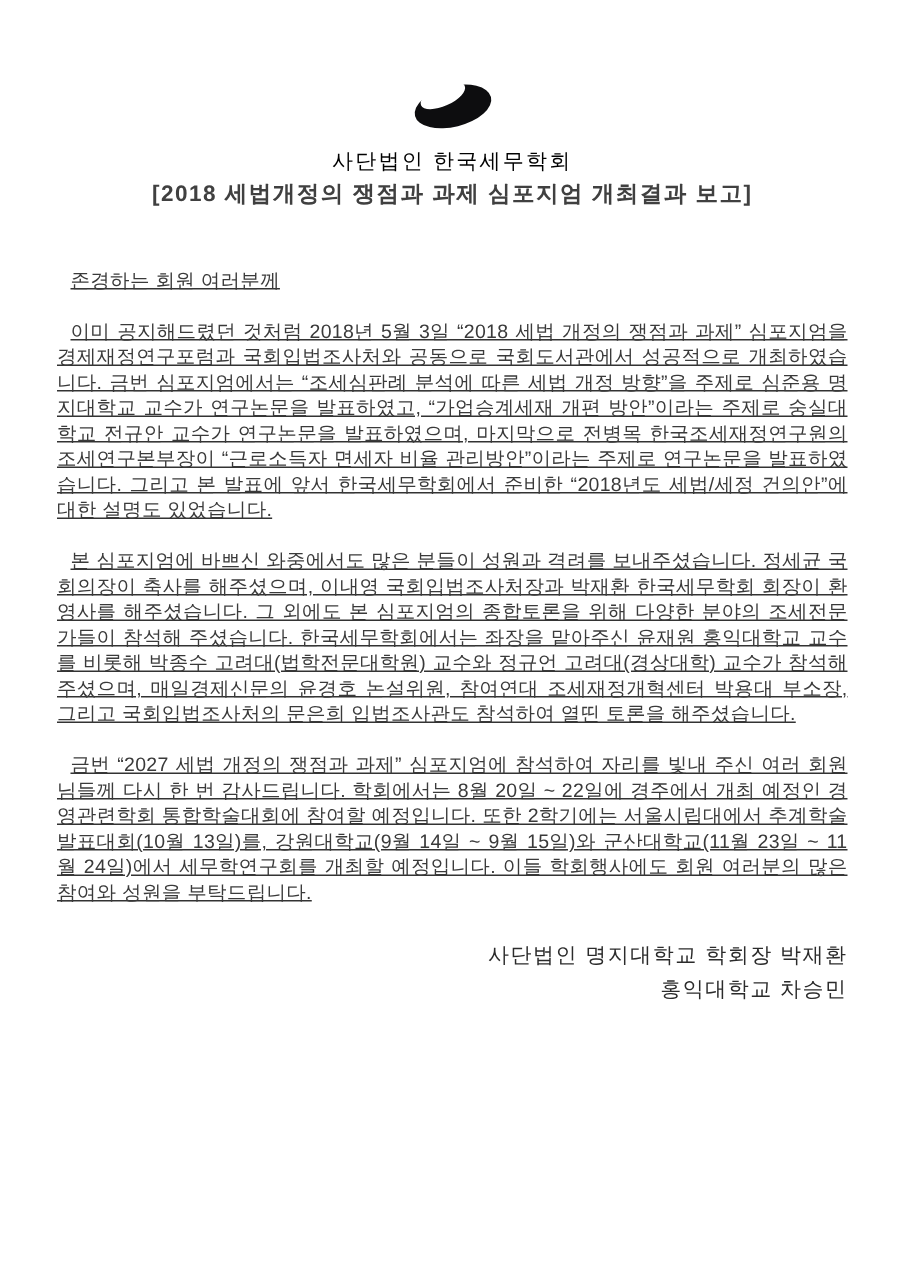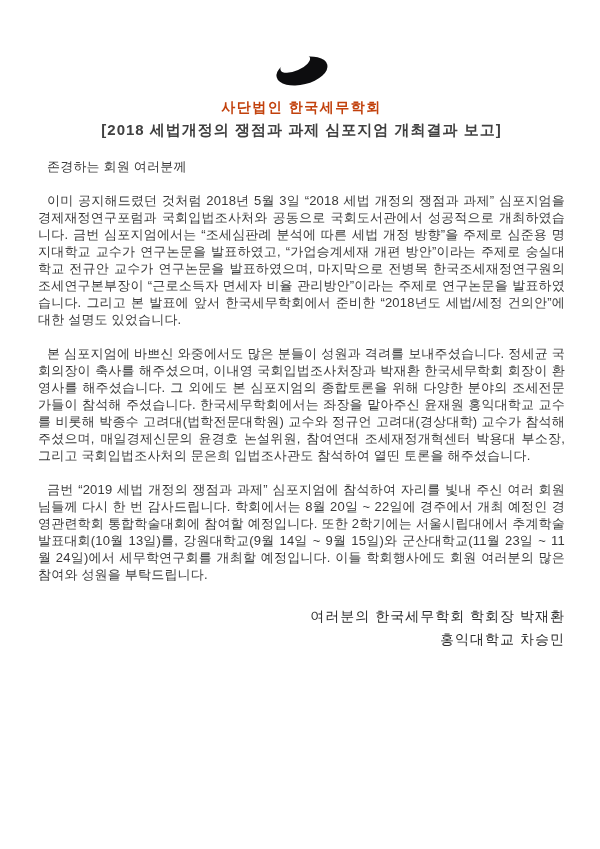--- a/index.html
+++ b/index.html
@@ -24,36 +24,37 @@
   }
   .logo-wrap {
     height: 48px;
     display: flex;
     align-items: center;
     justify-content: center;
     margin-bottom: 4px;
   }
   .org-name {
     font-size: 14px;
-    font-weight: 700;
-    color: #c2410c;
+    font-weight: 400;
+    color: #000000;
     letter-spacing: 1.5px;
     line-height: 18px;
     margin: 0;
   }
   .doc-title {
     font-size: 15px;
     font-weight: 700;
     color: #404040; 
     letter-spacing: 1px;
     line-height: 21px;
     margin: 3px 0 0 0;
   }
   .body-text {
-    margin-top: 18px;
+    margin-top: 38px;
+    text-decoration: underline;
   }
   .body-text p {
     margin: 0 0 17px 0;
     font-size: 13px;
     line-height: 17px;
     text-align: justify;
     text-indent: 9px;
     color: #3a3a3a;
     letter-spacing: 0.2px;
   }
@@ -81,21 +82,21 @@
       </svg>
     </div>
     <div class="org-name">사단법인 한국세무학회</div>
     <div class="doc-title">[2018 세법개정의 쟁점과 과제 심포지엄 개최결과 보고]</div>
   </div>
 
   <div class="body-text">
     <p>존경하는 회원 여러분께</p>
     <p>이미 공지해드렸던 것처럼 2018년 5월 3일 “2018 세법 개정의 쟁점과 과제” 심포지엄을 경제재정연구포럼과 국회입법조사처와 공동으로 국회도서관에서 성공적으로 개최하였습니다. 금번 심포지엄에서는 “조세심판례 분석에 따른 세법 개정 방향”을 주제로 심준용 명지대학교 교수가 연구논문을 발표하였고, “가업승계세재 개편 방안”이라는 주제로 숭실대학교 전규안 교수가 연구논문을 발표하였으며, 마지막으로 전병목 한국조세재정연구원의 조세연구본부장이 “근로소득자 면세자 비율 관리방안”이라는 주제로 연구논문을 발표하였습니다. 그리고 본 발표에 앞서 한국세무학회에서 준비한 “2018년도 세법/세정 건의안”에 대한 설명도 있었습니다.</p>
     <p>본 심포지엄에 바쁘신 와중에서도 많은 분들이 성원과 격려를 보내주셨습니다. 정세균 국회의장이 축사를 해주셨으며, 이내영 국회입법조사처장과 박재환 한국세무학회 회장이 환영사를 해주셨습니다. 그 외에도 본 심포지엄의 종합토론을 위해 다양한 분야의 조세전문가들이 참석해 주셨습니다. 한국세무학회에서는 좌장을 맡아주신 윤재원 홍익대학교 교수를 비롯해 박종수 고려대(법학전문대학원) 교수와 정규언 고려대(경상대학) 교수가 참석해 주셨으며, 매일경제신문의 윤경호 논설위원, 참여연대 조세재정개혁센터 박용대 부소장, 그리고 국회입법조사처의 문은희 입법조사관도 참석하여 열띤 토론을 해주셨습니다.</p>
-    <p>금번 “2019 세법 개정의 쟁점과 과제” 심포지엄에 참석하여 자리를 빛내 주신 여러 회원님들께 다시 한 번 감사드립니다. 학회에서는 8월 20일 ~ 22일에 경주에서 개최 예정인 경영관련학회 통합학술대회에 참여할 예정입니다. 또한 2학기에는 서울시립대에서 추계학술발표대회(10월 13일)를, 강원대학교(9월 14일 ~ 9월 15일)와 군산대학교(11월 23일 ~ 11월 24일)에서 세무학연구회를 개최할 예정입니다. 이들 학회행사에도 회원 여러분의 많은 참여와 성원을 부탁드립니다.</p>
+    <p>금번 “2027 세법 개정의 쟁점과 과제” 심포지엄에 참석하여 자리를 빛내 주신 여러 회원님들께 다시 한 번 감사드립니다. 학회에서는 8월 20일 ~ 22일에 경주에서 개최 예정인 경영관련학회 통합학술대회에 참여할 예정입니다. 또한 2학기에는 서울시립대에서 추계학술발표대회(10월 13일)를, 강원대학교(9월 14일 ~ 9월 15일)와 군산대학교(11월 23일 ~ 11월 24일)에서 세무학연구회를 개최할 예정입니다. 이들 학회행사에도 회원 여러분의 많은 참여와 성원을 부탁드립니다.</p>
   </div>
 
   <div class="signature-block">
-    <div class="signature-line">여러분의 한국세무학회 학회장 박재환</div>
+    <div class="signature-line">사단법인 명지대학교 학회장 박재환</div>
     <div class="signature-line">홍익대학교 차승민</div>
   </div>
 
 </div>
 
 </body></html>

